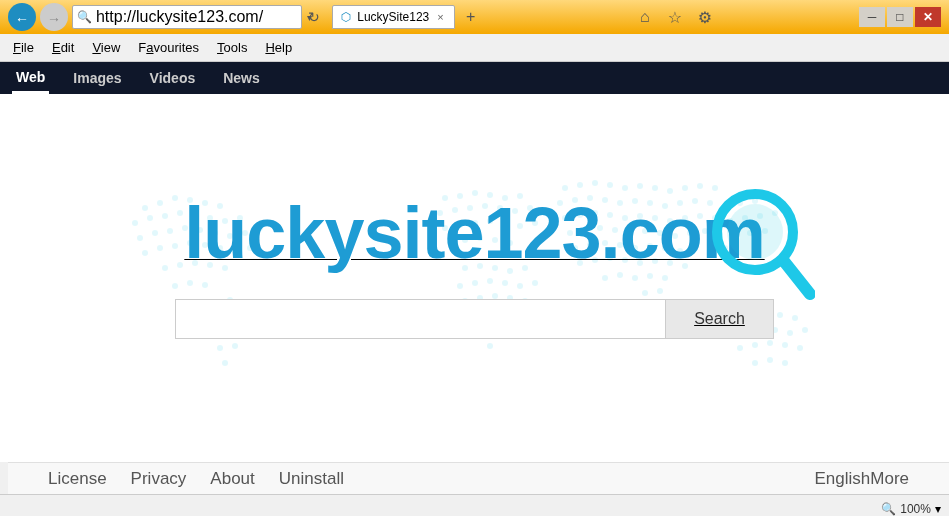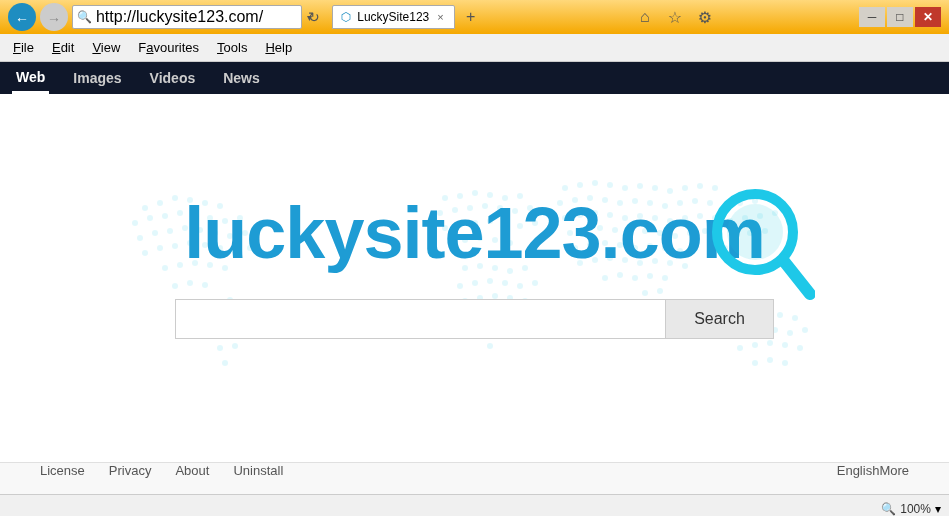--- a/index.html
+++ b/index.html
@@ -148,20 +148,21 @@
     
     .main-content {
       background: white;
       height: calc(516px - 34px - 22px - 32px - 32px - 28px);
       position: relative;
       overflow: hidden;
       display: flex;
       flex-direction: column;
       align-items: center;
       justify-content: center;
+      text-decoration: underline;
     }
 
     
     .world-map-bg {
       position: absolute;
       top: 0; left: 0; right: 0; bottom: 0;
       display: flex; align-items: center; justify-content: center;
       opacity: 0.25;
     }
 
@@ -210,24 +211,25 @@
       cursor: pointer;
       color: #333;
     }
 
     
     .footer {
       background: #f8f8f8;
       height: 32px;
       border-top: 1px solid #e0e0e0;
       display: flex;
-      align-items: flex-start;
+      align-items: center;
       padding: 0 40px;
-      font-size: 13px;
+      font-size: 17px;
       justify-content: space-between;
+      margin-left: 8px;
     }
     .footer-left { display: flex; gap: 24px; }
     .footer-link { color: #555; cursor: pointer; text-decoration: none; }
     .footer-right { display: flex; gap: 0; }
 
     
     .status-bar {
       background: #f0f0f0;
       height: 28px;
       border-top: 1px solid #ccc;

